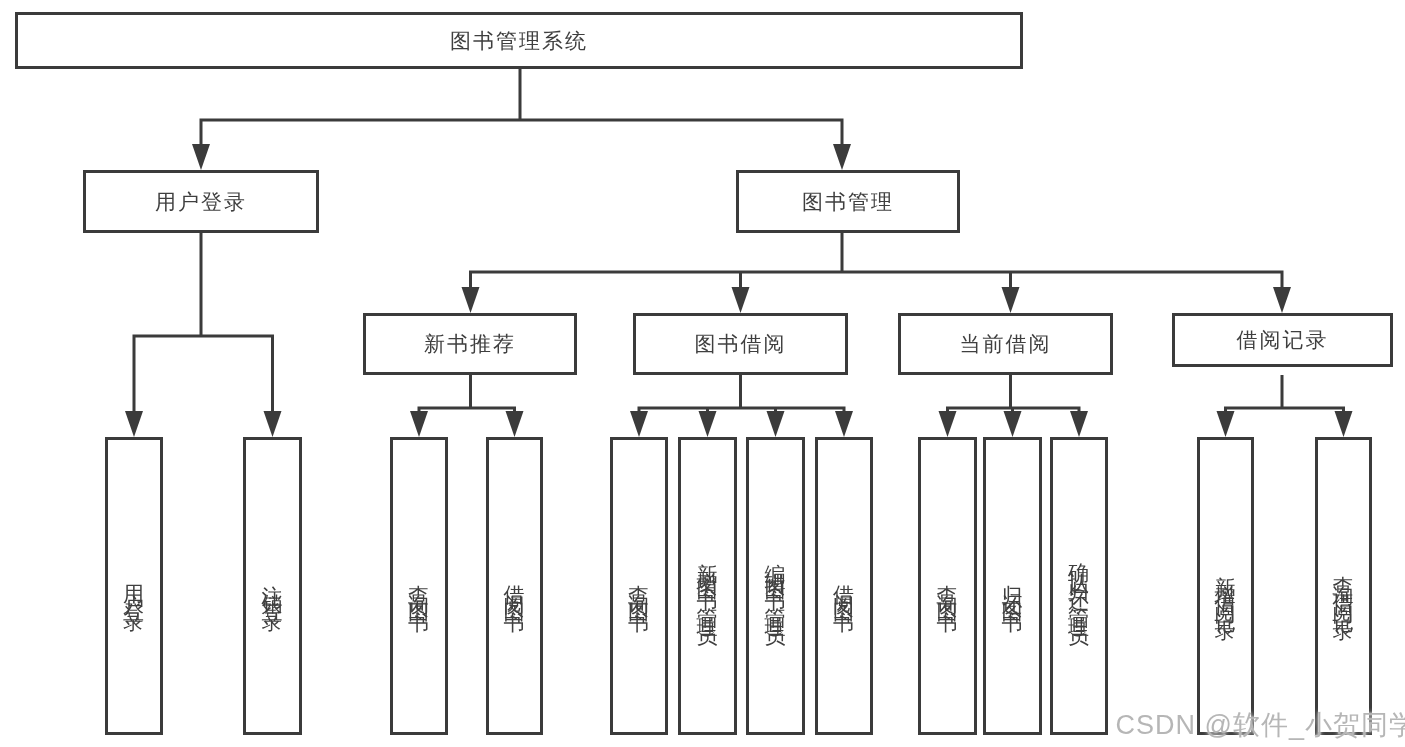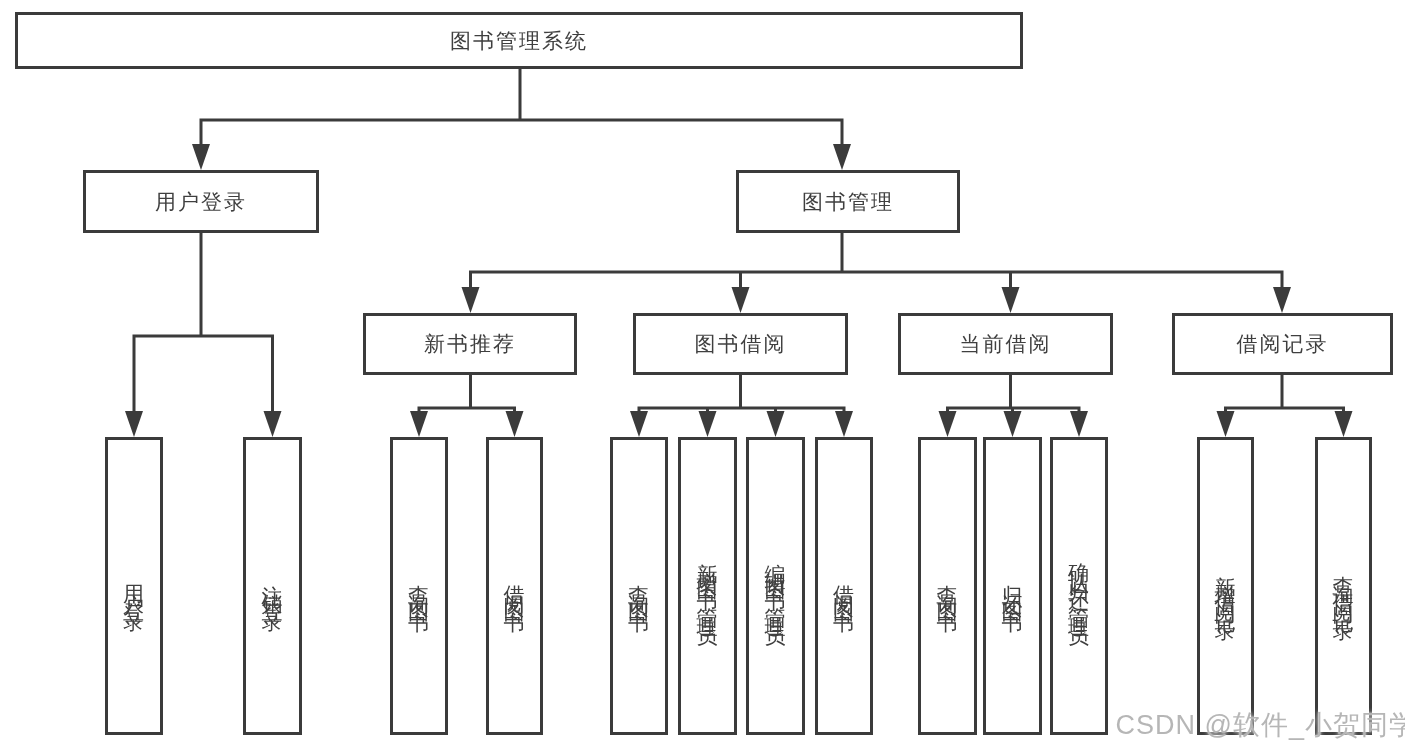--- a/index.html
+++ b/index.html
@@ -110,21 +110,21 @@
   </svg>
 
   <div class="box h" style="left:15px; top:12px; width:1008px; height:57px;">图书管理系统</div>
 
   <div class="box h" style="left:83px; top:170px; width:236px; height:63px;">用户登录</div>
   <div class="box h" style="left:724px; top:170px; width:224px; height:63px;margin-left:12px;">图书管理</div>
 
   <div class="box h" style="left:633px; top:313px; width:215px; height:62px;">图书借阅</div>
   <div class="box h" style="left:363px; top:313px; width:214px; height:62px;">新书推荐</div>
   <div class="box h" style="left:898px; top:313px; width:215px; height:62px;">当前借阅</div>
-  <div class="box h" style="left:1172px; top:313px; width:221px; height:62px;">借阅记录</div>
+  <div class="box h" style="left:1172px; top:313px; width:221px; height:54px;">借阅记录</div>
 
   <div class="box v" style="left:105px; top:437px; width:58px; height:298px;">
     <span class="vtext">用户登录</span>
   </div>
   <div class="box v" style="left:243px; top:437px; width:59px; height:298px;">
     <span class="vtext">注销登录</span>
   </div>
 
   <div class="box v" style="left:390px; top:437px; width:58px; height:298px;">
     <span class="vtext">查询图书</span>

